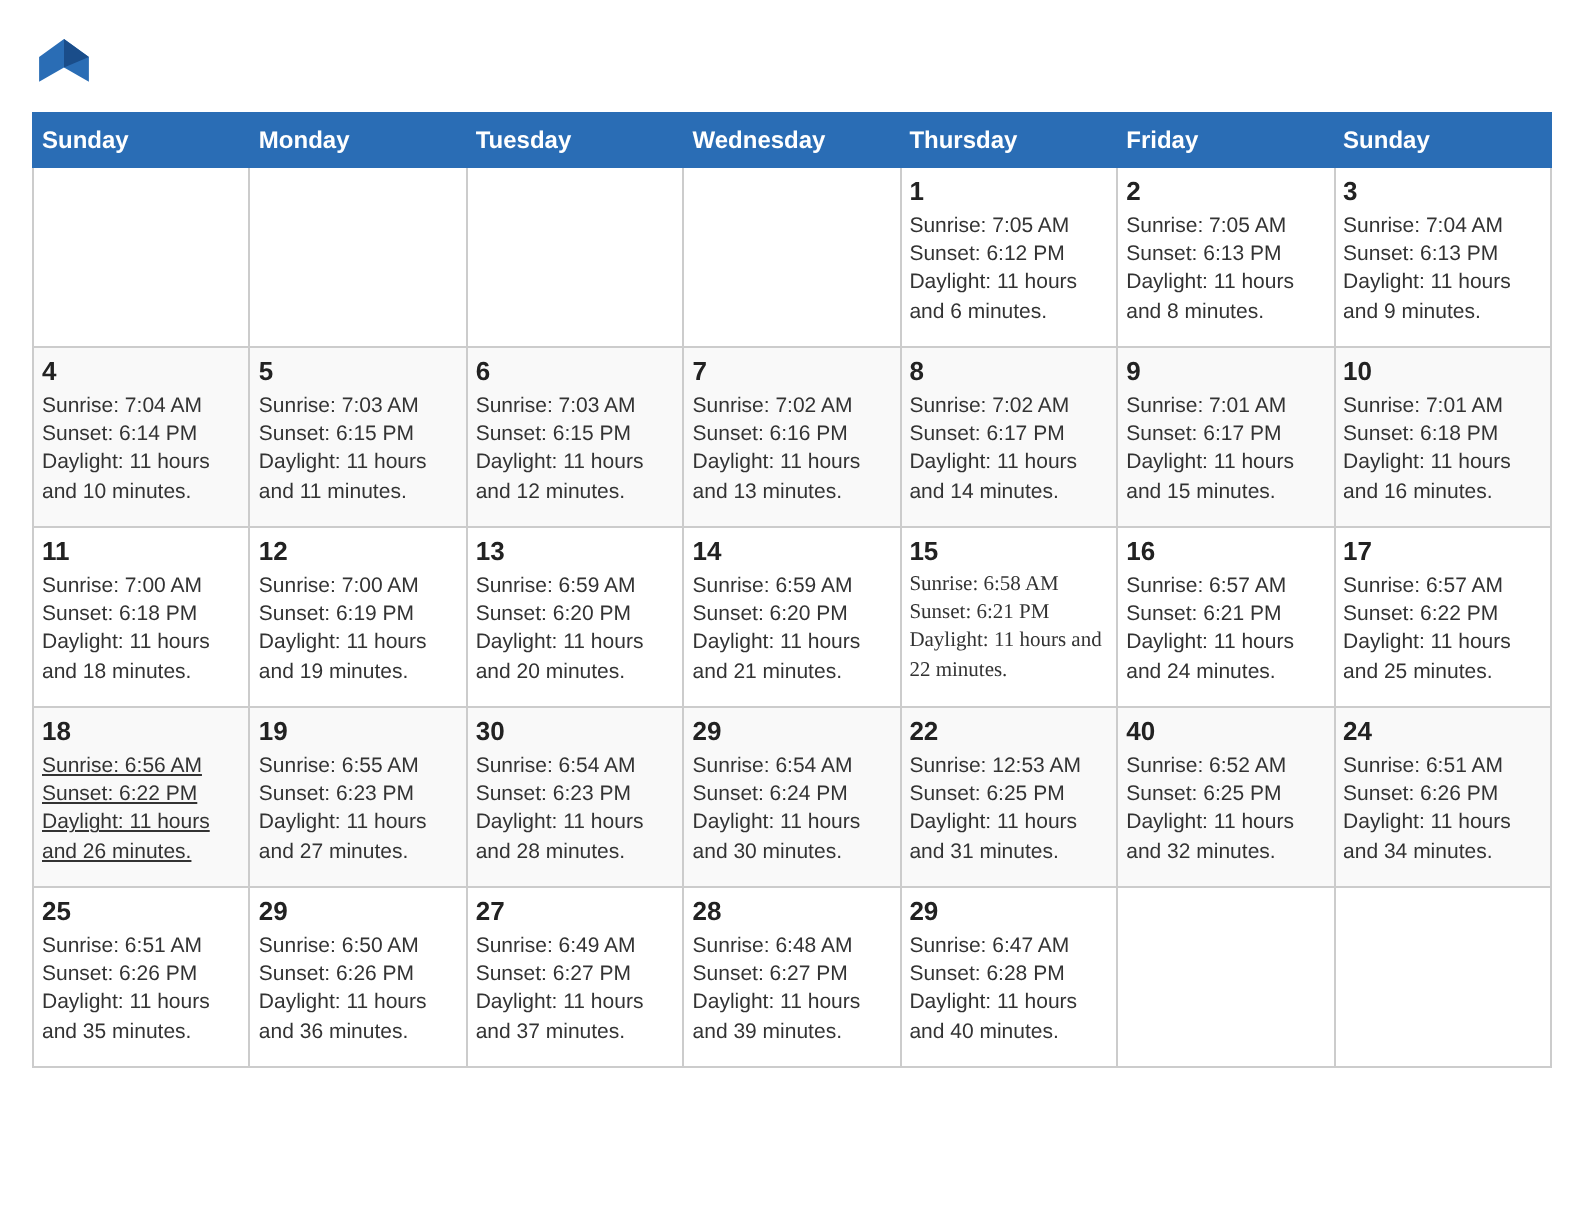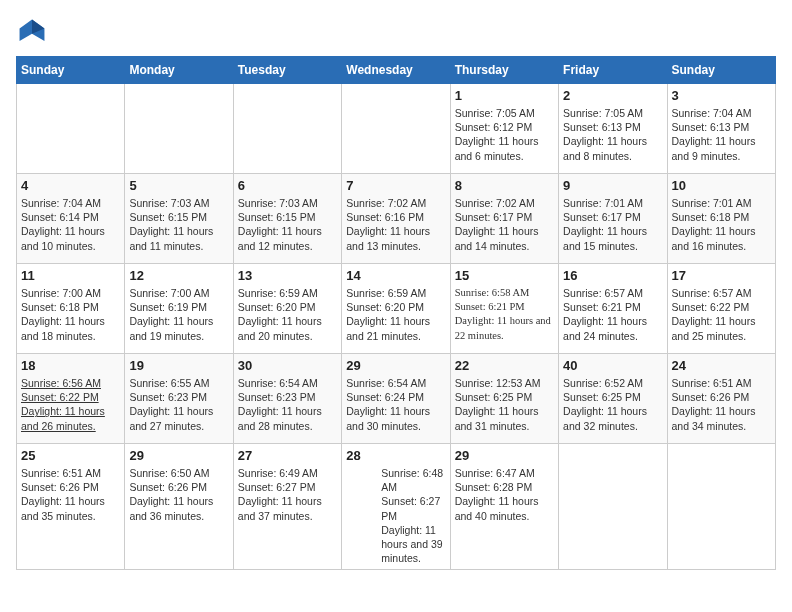--- a/index.html
+++ b/index.html
@@ -288,21 +288,21 @@
 Daylight: 11 hours and 36 minutes.</div>
         </td>
         <td>
           <div class="day-number">27</div>
           <div class="day-info" style="white-space: pre-line;">Sunrise: 6:49 AM
 Sunset: 6:27 PM
 Daylight: 11 hours and 37 minutes.</div>
         </td>
         <td>
           <div class="day-number">28</div>
-          <div class="day-info" style="white-space: pre-line; margin-left: 35px;">Sunrise: 6:48 AM
+          <div class="day-info" style="white-space: pre-line;">Sunrise: 6:48 AM
 Sunset: 6:27 PM
 Daylight: 11 hours and 39 minutes.</div>
         </td>
         <td>
           <div class="day-number">29</div>
           <div class="day-info" style="white-space: pre-line;">Sunrise: 6:47 AM
 Sunset: 6:28 PM
 Daylight: 11 hours and 40 minutes.</div>
         </td>
         <td class="empty"></td>

